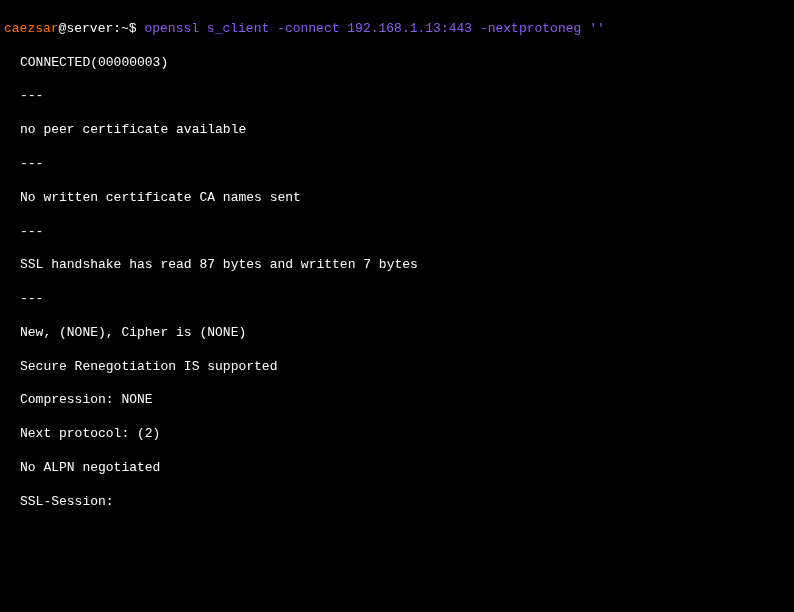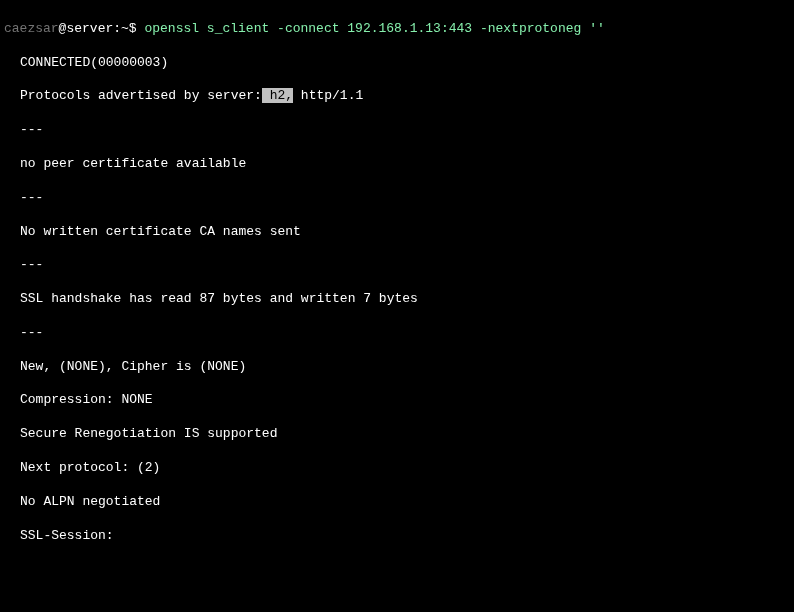--- a/index.html
+++ b/index.html
@@ -15,60 +15,59 @@
       line-height: 1.3;
       padding: 4px;
       width: 794px;
       height: 612px;
       overflow: hidden;
     }
     .terminal {
       white-space: pre;
     }
     .prompt-user {
-      color: #737373;
+      color: #f97316;
     }
     .prompt-host {
       color: #ffffff;
     }
     .prompt-symbol {
       color: #ffffff;
     }
     .command {
-      color: #86efac;
+      color: #8b5cf6;
     }
     .output {
       color: #ffffff;
       margin-left: 16px;
     }
     .highlighted {
       background-color: #c0c0c0;
       color: #000000;
     }
     .line {
       display: block;
     }
   </style>
 </head>
 <body>
 
 <div class="terminal">
 <span class="line"><span class="prompt-user">caezsar</span><span>@</span><span class="prompt-host">server</span><span class="prompt-symbol">:~$ </span><span class="command">openssl s_client -connect 192.168.1.13:443 -nextprotoneg ''</span></span>
 <span class="line output">CONNECTED(00000003)</span>
-<span class="line output"><span>Protocols advertised by server:</span><span class="highlighted"> h2,</span><span> http/1.1</span></span>
 <span class="line output">---</span>
 <span class="line output">no peer certificate available</span>
 <span class="line output">---</span>
 <span class="line output">No written certificate CA names sent</span>
 <span class="line output">---</span>
 <span class="line output">SSL handshake has read 87 bytes and written 7 bytes</span>
 <span class="line output">---</span>
 <span class="line output">New, (NONE), Cipher is (NONE)</span>
+<span class="line output">Secure Renegotiation IS supported</span>
 <span class="line output">Compression: NONE</span>
-<span class="line output">Secure Renegotiation IS supported</span>
 <span class="line output">Next protocol: (2)</span>
 <span class="line output">No ALPN negotiated</span>
 <span class="line output">SSL-Session:</span>
 
 
 
 
 
 
 

